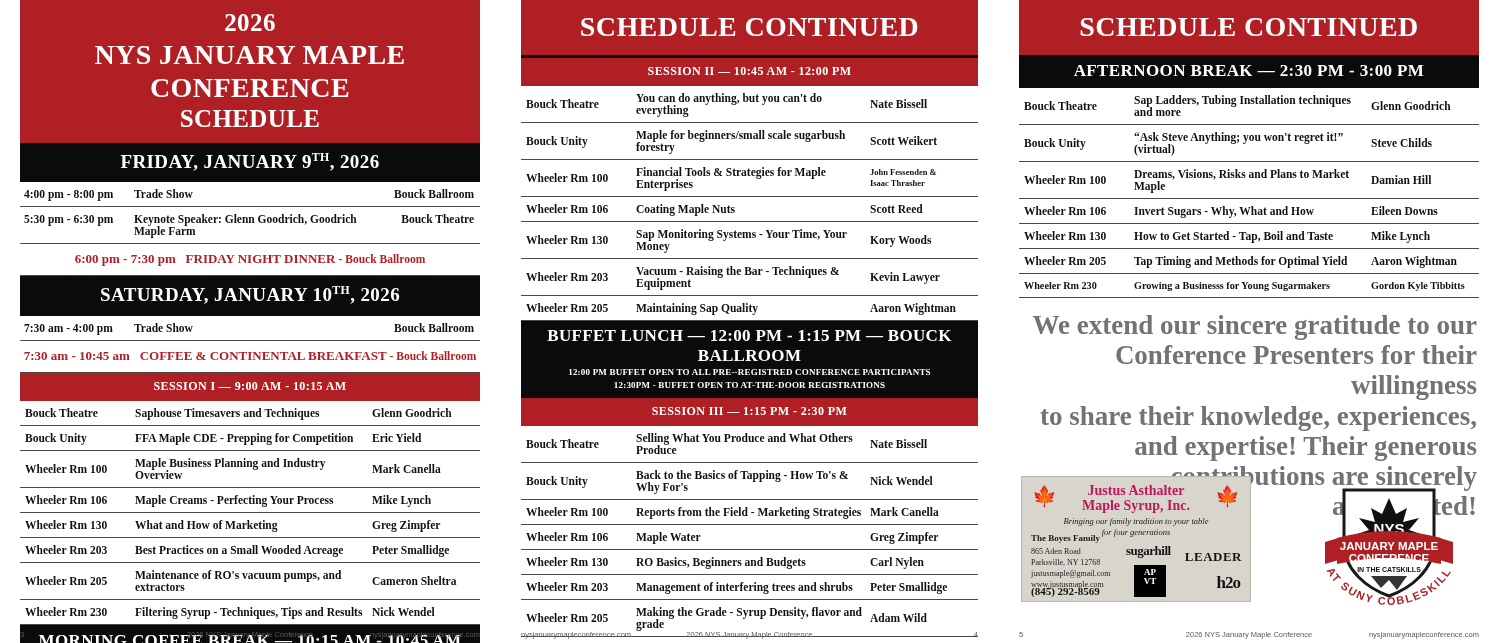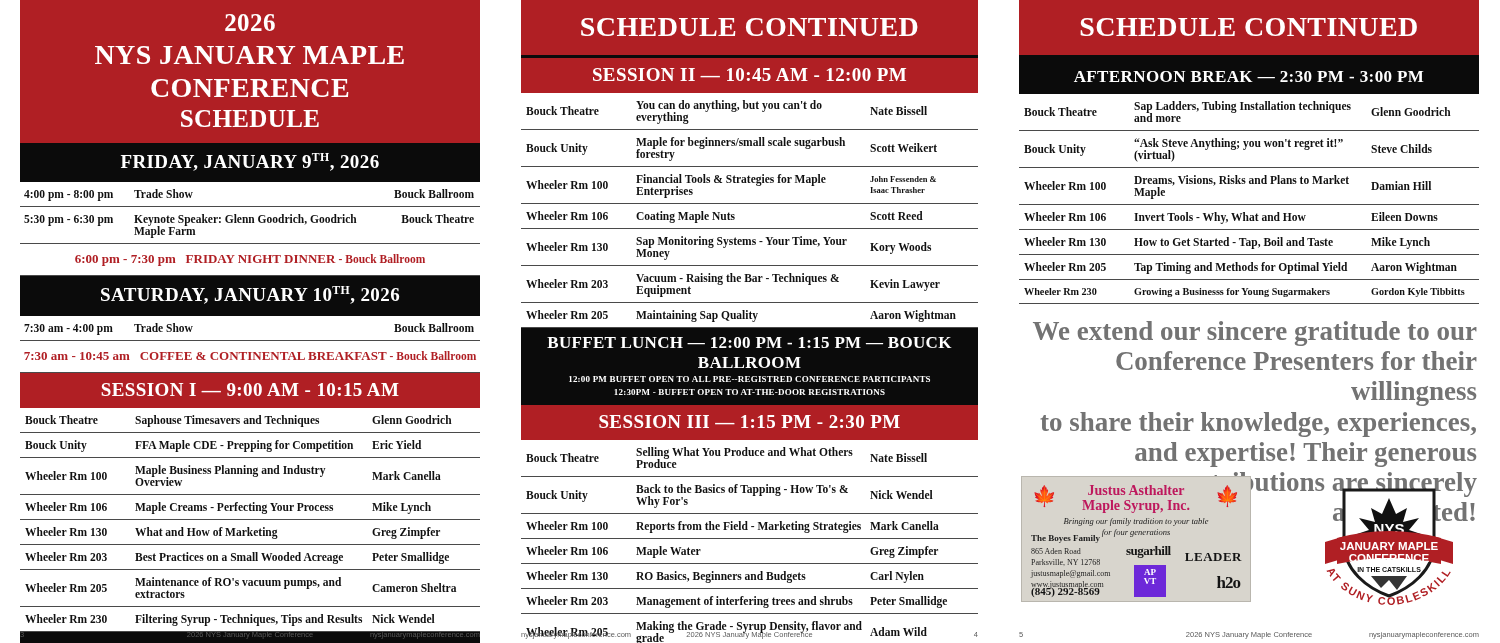--- a/index.html
+++ b/index.html
@@ -52,26 +52,26 @@
   .title-line-3 { font-size: 25px; }
   .cont-title {
     font-size: 28px;
     padding: 11px 6px 12px 6px;
   }
   .day-banner {
     font-size: 19px;
     padding: 8px 4px 9px 4px;
   }
   .sess-banner {
-    font-size: 19px;
+    font-size: 12px;
     padding: 6px 4px 7px 4px;
   }
   .break-banner {
     font-size: 17px;
-    padding: 12px 4px 7px 4px;
+    padding: 6px 4px 7px 4px;
   }
   .sup { font-size: 0.62em; vertical-align: super; }
 
   .lunch-banner {
     padding: 5px 4px 6px 4px;
   }
   .lunch-main { font-size: 17px; letter-spacing: 0.3px; }
   .lunch-sub  { font-size: 9px; font-weight: bold; letter-spacing: 0.2px; line-height: 1.45; }
 
   
@@ -223,21 +223,21 @@
     font-size: 13px;
     letter-spacing: 0.5px;
     color: #141414;
   }
   .logo-apvt {
     position: absolute;
     left: 112px;
     top: 88px;
     width: 32px;
     height: 32px;
-    background: #6d28d9;
+    background: #000000;
     color: #ffffff;
     font-weight: bold;
     font-size: 9px;
     line-height: 1.0;
     text-align: center;
     padding-top: 3px;
     box-sizing: border-box;
   }
   .logo-h2o {
     position: absolute;
@@ -504,21 +504,21 @@
           <td class="c-title">“Ask Steve Anything; you won't regret it!” (virtual)</td>
           <td class="c-pres">Steve Childs</td>
         </tr>
         <tr>
           <td class="c-room">Wheeler Rm 100</td>
           <td class="c-title">Dreams, Visions, Risks and Plans to Market Maple</td>
           <td class="c-pres">Damian Hill</td>
         </tr>
         <tr>
           <td class="c-room">Wheeler Rm 106</td>
-          <td class="c-title">Invert Tools - Why, What and How</td>
+          <td class="c-title">Invert Sugars - Why, What and How</td>
           <td class="c-pres">Eileen Downs</td>
         </tr>
         <tr>
           <td class="c-room">Wheeler Rm 130</td>
           <td class="c-title">How to Get Started - Tap, Boil and Taste</td>
           <td class="c-pres">Mike Lynch</td>
         </tr>
         <tr>
           <td class="c-room">Wheeler Rm 205</td>
           <td class="c-title">Tap Timing and Methods for Optimal Yield</td>

